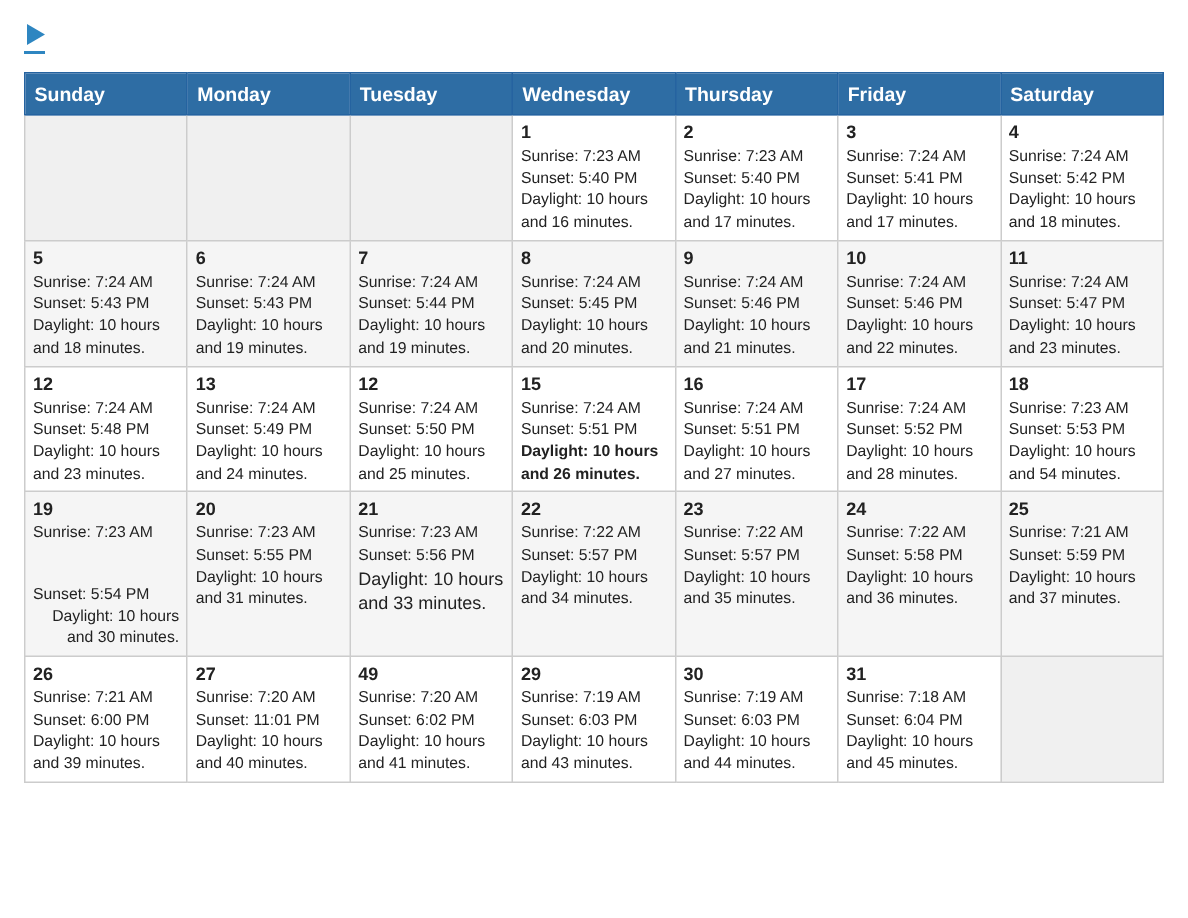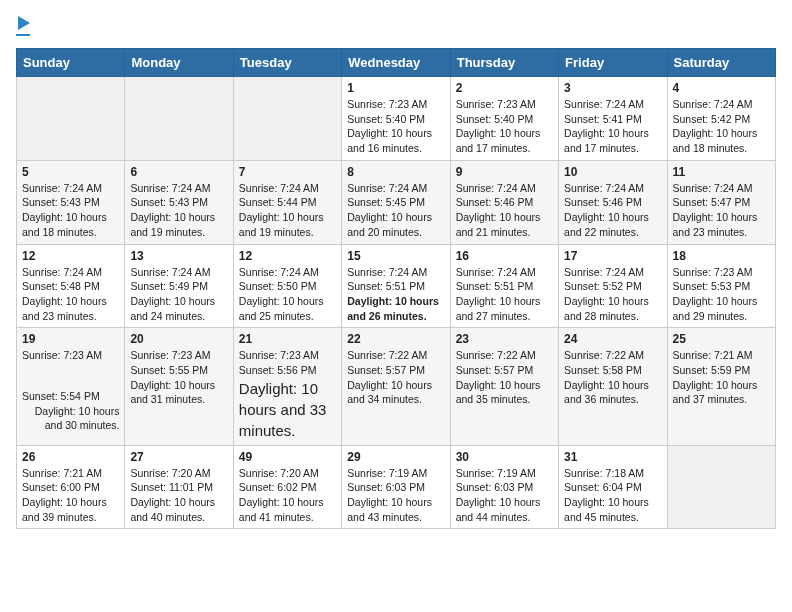--- a/index.html
+++ b/index.html
@@ -210,41 +210,41 @@
         <td>
           <span class="day-num">17</span>
           <div style="font-size: 10.5px; line-height: 1.4;">Sunrise: 7:24 AM</div>
           <div style="font-size: 10.5px; line-height: 1.4;">Sunset: 5:52 PM</div>
           <div style="font-size: 10.5px; line-height: 1.4;">Daylight: 10 hours and 28 minutes.</div>
         </td>
         <td>
           <span class="day-num">18</span>
           <div style="font-size: 10.5px; line-height: 1.4;">Sunrise: 7:23 AM</div>
           <div style="font-size: 10.5px; line-height: 1.4;">Sunset: 5:53 PM</div>
-          <div style="font-size: 10.5px; line-height: 1.4;">Daylight: 10 hours and 29 minutes.</div>
+          <div style="font-size: 10.5px; line-height: 1.4;">Daylight: 10 hours and 54 minutes.</div>
         </td>
       </tr>
       <tr>
         <td>
           <span class="day-num">19</span>
           <div style="font-size: 10.5px; line-height: 1.4;">Sunrise: 7:23 AM</div>
           <div style="font-size: 10.5px; line-height: 1.4; margin-top: 26px;">Sunset: 5:54 PM</div>
           <div style="font-size: 10.5px; line-height: 1.4; text-align: right;">Daylight: 10 hours and 30 minutes.</div>
         </td>
         <td>
           <span class="day-num">20</span>
           <div style="font-size: 10.5px; line-height: 1.4;">Sunrise: 7:23 AM</div>
           <div style="font-size: 10.5px; line-height: 1.4;">Sunset: 5:55 PM</div>
           <div style="font-size: 10.5px; line-height: 1.4;">Daylight: 10 hours and 31 minutes.</div>
         </td>
         <td>
           <span class="day-num">21</span>
           <div style="font-size: 10.5px; line-height: 1.4;">Sunrise: 7:23 AM</div>
           <div style="font-size: 10.5px; line-height: 1.4;">Sunset: 5:56 PM</div>
-          <div style="font-size: 15px; line-height: 1.4;">Daylight: 10 hours and 33 minutes.</div>
+          <div style="font-size: 12px; line-height: 1.4;">Daylight: 10 hours and 33 minutes.</div>
         </td>
         <td>
           <span class="day-num">22</span>
           <div style="font-size: 10.5px; line-height: 1.4;">Sunrise: 7:22 AM</div>
           <div style="font-size: 10.5px; line-height: 1.4;">Sunset: 5:57 PM</div>
           <div style="font-size: 10.5px; line-height: 1.4;">Daylight: 10 hours and 34 minutes.</div>
         </td>
         <td>
           <span class="day-num">23</span>
           <div style="font-size: 10.5px; line-height: 1.4;">Sunrise: 7:22 AM</div>

